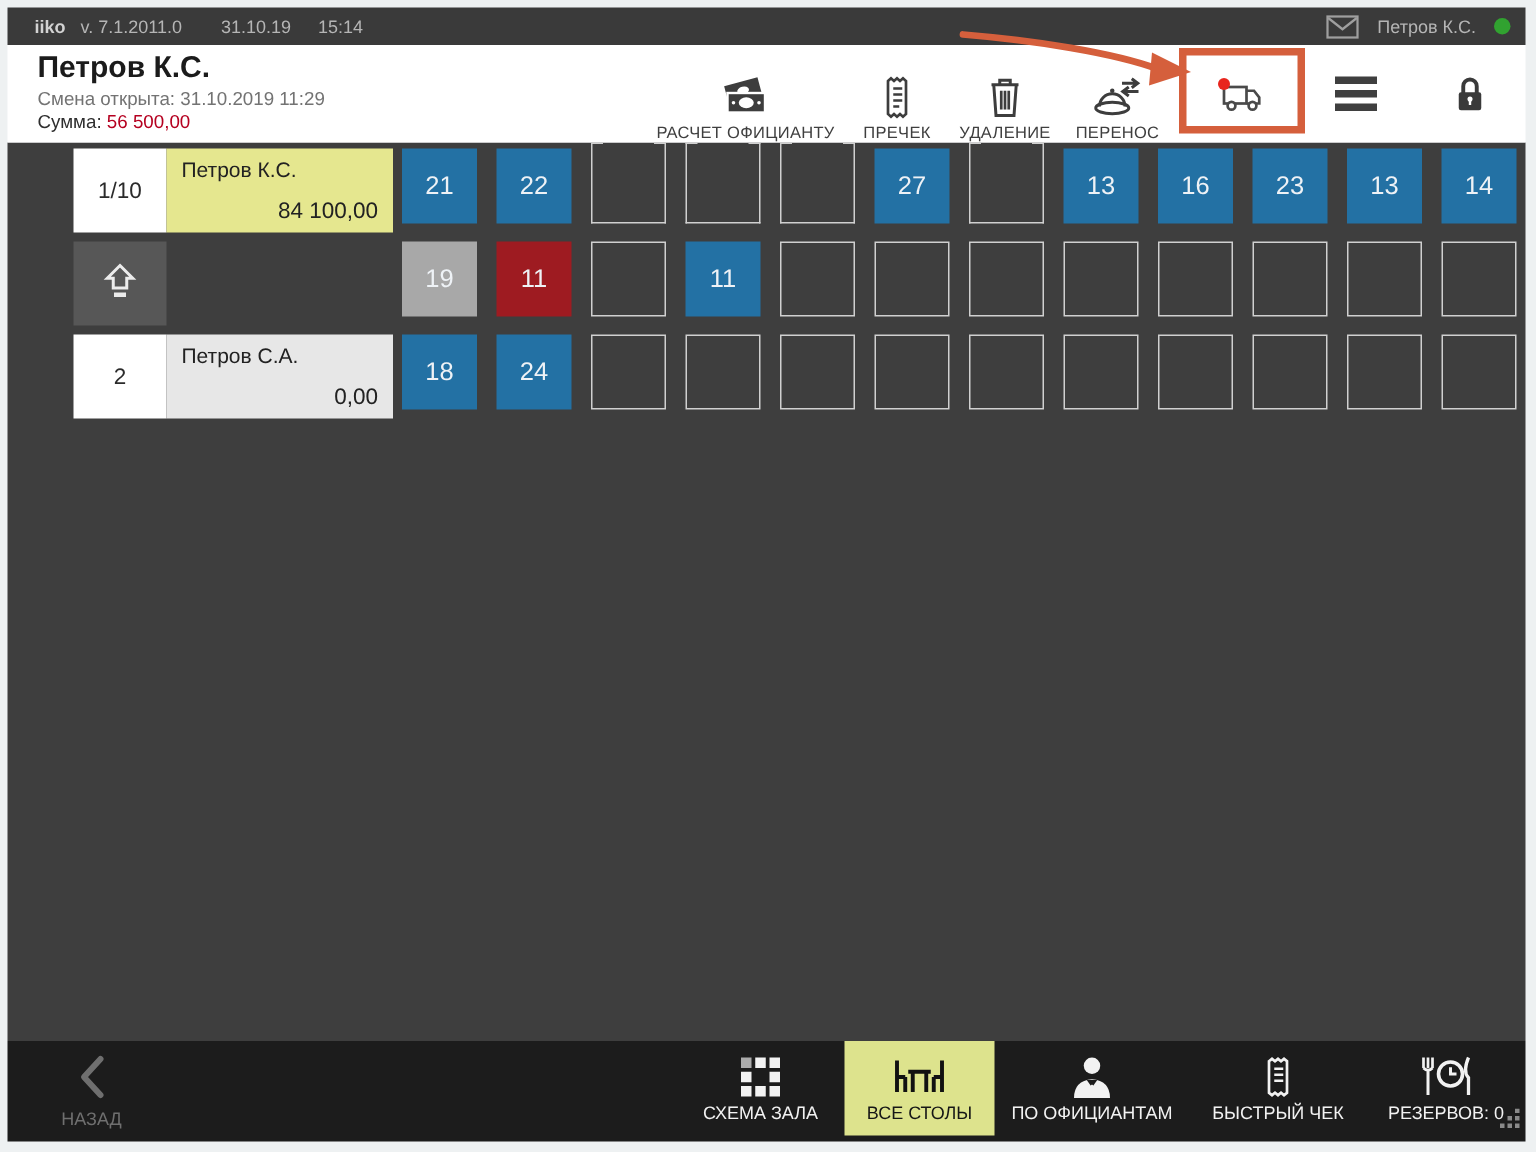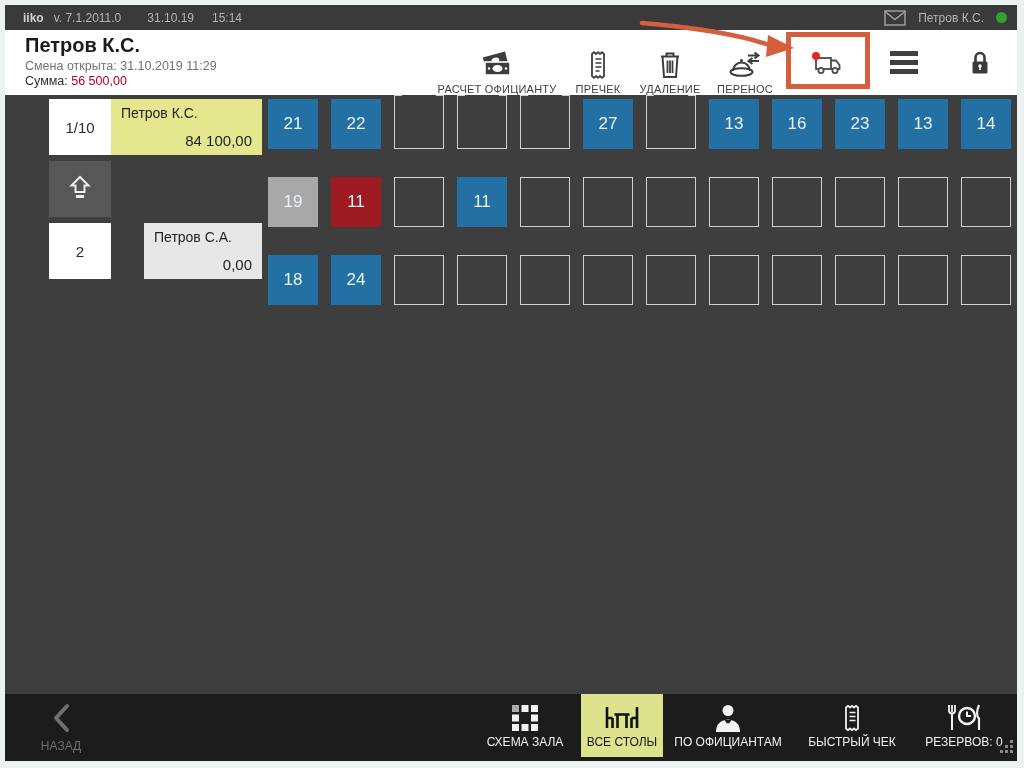--- a/index.html
+++ b/index.html
@@ -44,25 +44,25 @@
 
   
   .main { flex:1 1 auto; background:#3e3e3e; display:flex; padding:4px 0 0 1px; overflow:hidden; }
   .sidebar { width:256px; margin-right:6px; flex:0 0 256px; }
   .srow { display:flex; height:56px; margin-bottom:6px;padding-left:43px; }
   .snum { width:62px; background:#ffffff; color:#2b2b2b; font-size:15px;
           display:flex; align-items:center; justify-content:center; }
   .sname { flex:1; position:relative; padding:6px 10px; font-size:14px; color:#222; }
   .samount { position:absolute; right:10px; bottom:6px; font-size:15px; }
   .srow-1 .sname { background:var(--highlight-yellow,#e5e78f); }
-  .srow-3 .sname { background:#e7e7e7;margin-left:33px; }
+  .srow-3 .sname { background:#e7e7e7; }
   .sarrow { width:62px; background:#575757; display:flex; align-items:center; justify-content:center; }
 
   .grid { display:grid; grid-template-columns:repeat(12,50px); grid-auto-rows:50px;
-          gap:28px 13px; align-content:start; }
+          gap:12px 13px; align-content:start; }
   .cell { width:50px; height:50px; display:flex; align-items:center; justify-content:center;
           font-size:17px; color:#eef2f6; cursor:pointer; }
   .cell.blue { background:var(--table-blue,#2371a4); }
   .cell.red  { background:var(--table-red,#9e1b21); }
   .cell.gray { background:var(--table-gray,#a8a8a8); }
   .cell.empty { border:1px solid #d0d0d0; }
   .cell.empty-open { border:1px solid #d0d0d0; border-top:none; position:relative;
                      margin-top:-4px; height:54px; }
   .cell.empty-open::before, .cell.empty-open::after {
       content:""; position:absolute; top:0; width:8px; height:1px; background:#d0d0d0; }
@@ -71,21 +71,21 @@
   
   .bottombar { height:67px; flex:0 0 67px; background:#1c1c1c; display:flex;
                align-items:stretch; position:relative; }
   .bbtn { display:flex; flex-direction:column; align-items:center; padding-top:7px;
           cursor:pointer; color:#f2f2f2; }
   .bbtn .ic { height:34px; display:flex; align-items:center; justify-content:center; }
   .bbtn .lbl { font-size:12px; margin-top:auto; margin-bottom:8px; white-space:nowrap; }
   .back { width:84px; margin-left:14px; color:#6f6f6f; }
   .bgroup { margin-left:auto; display:flex; align-items:flex-start; }
   .b-scheme  { width:112px; }
-  .b-all     { width:82px;  background:var(--active-tab-yellow,#dde38d); color:#161616; }
+  .b-all     { width:100px;  background:var(--active-tab-yellow,#dde38d); color:#161616; }
   .b-waiters { width:130px; }
   .b-quick   { width:118px; }
   .b-reserve { width:106px; }
   .grip { position:absolute; right:3px; bottom:3px; }
 </style>
 </head>
 <body>
 
 <div class="frame">
 

